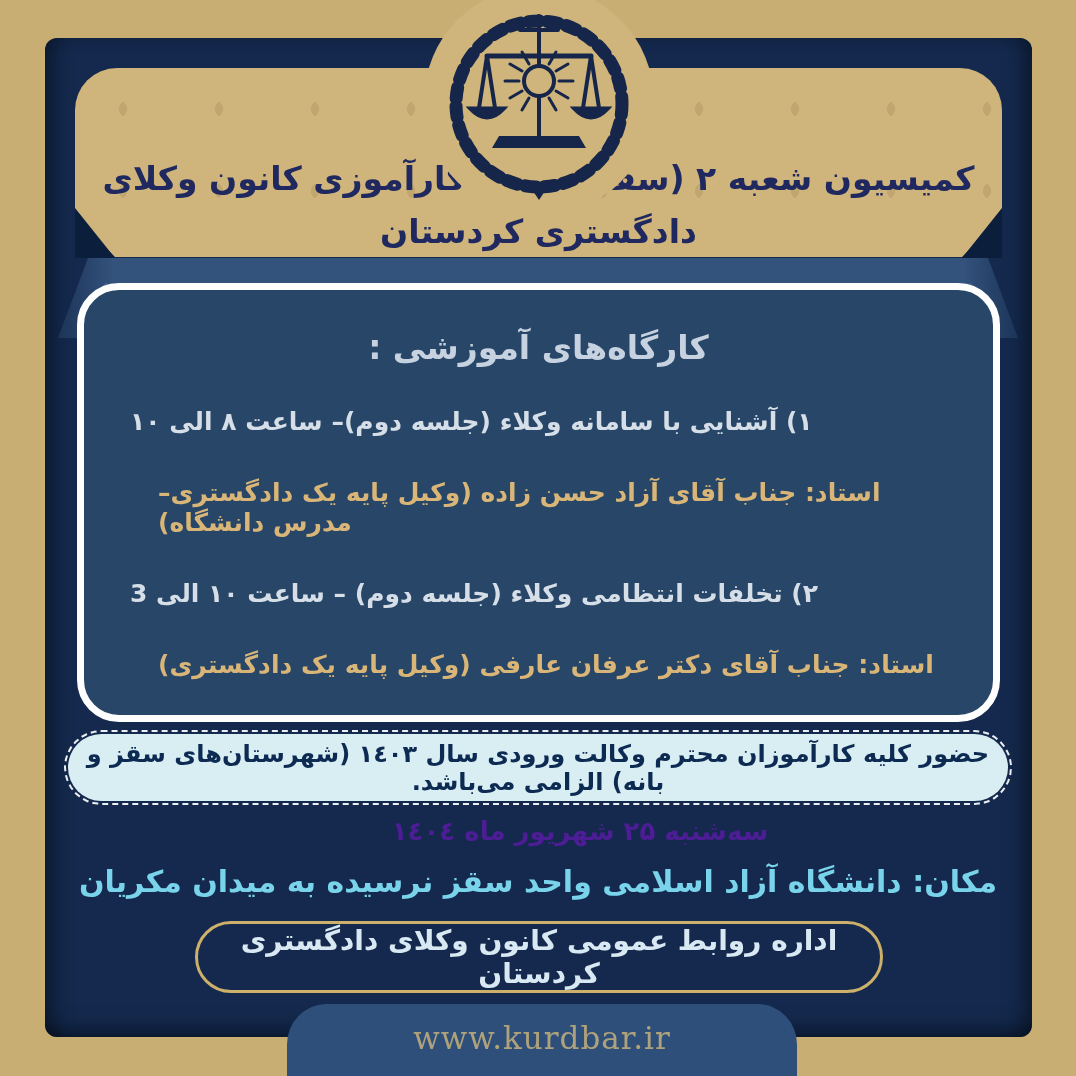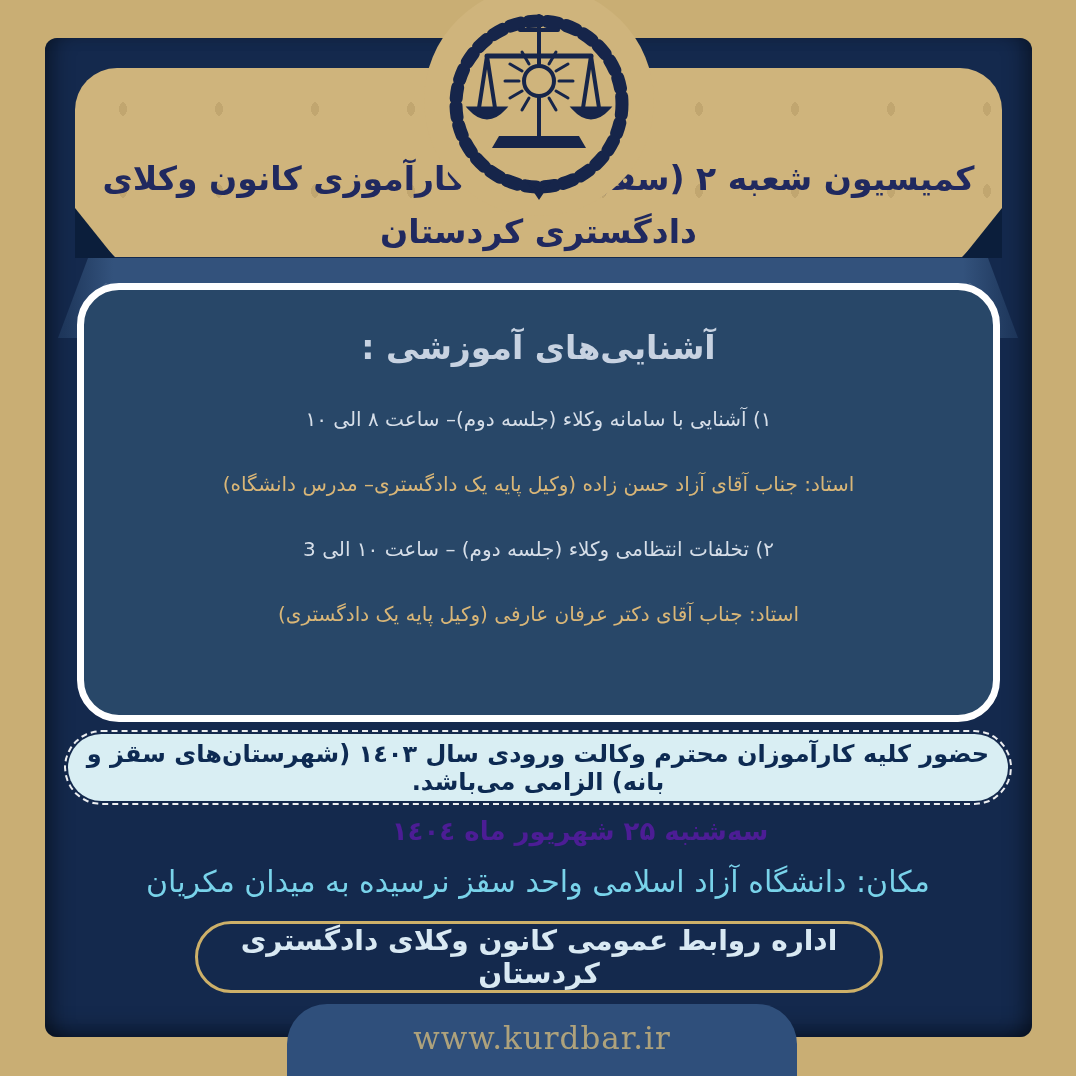--- a/index.html
+++ b/index.html
@@ -61,41 +61,41 @@
     position:absolute;left:77px;top:283px;width:923px;height:439px;
     background:#284768;border:7px solid #ffffff;border-radius:42px;
     box-sizing:border-box;
     padding:38px 46px 26px 46px;
     display:flex;flex-direction:column;
   }
   .wbox-title{
     text-align:center;color:#c7d2e1;font-weight:bold;font-size:33px;
     margin-bottom:40px;
   }
-  .witem{font-weight:normal;font-size:20px;text-align:center;margin-bottom:41px;line-height:1.2;}
+  .witem{font-weight:bold;font-size:25px;text-align:left;margin-bottom:41px;line-height:1.2;}
   .witem.light{color:#d6dee8;}
-  .witem.gold{color:#d9b677;}
+  .witem.gold{color:#d9b677;margin-left:28px;}
 
   
   .notice{
     position:absolute;left:68px;top:734px;width:940px;height:67px;
     background:#d9eef3;border-radius:34px;
     outline:2px dashed rgba(255,255,255,.92);outline-offset:2px;
     display:flex;align-items:center;justify-content:flex-start;
     box-sizing:border-box;
     color:#0d2a52;font-weight:bold;font-size:24px;text-align:center;
   }
 
   .date-line{
     position:absolute;left:0;width:100%;top:816px;
     text-align:center;color:#4c1d95;font-weight:bold;font-size:26px;padding-left:42px;
   }
   .loc-line{
     position:absolute;left:0;width:100%;top:864px;
-    text-align:center;color:#79d3ea;font-weight:normal;font-size:30px;
+    text-align:center;color:#79d3ea;font-weight:bold;font-size:30px;
   }
 
   
   .publisher{
     position:absolute;left:195px;top:921px;width:688px;height:72px;
     border:3px solid #cdb069;border-radius:38px;box-sizing:border-box;
     display:flex;align-items:center;justify-content:flex-start;
     color:#d9e9f3;font-weight:bold;font-size:28px;text-align:center;
   }
 
@@ -157,21 +157,21 @@
           <line x1="125" y1="78" x2="132" y2="66"></line>
           <line x1="132" y1="85" x2="144" y2="78"></line>
         </g>
         <circle cx="115" cy="95" r="15" fill="#cfb47c" stroke-width="4"></circle>
         <path d="M75 150 h80 l7 12 h-94 Z" fill="#16254a" stroke="none"></path>
       </g>
     </svg>
   </div>
 
   <div class="wbox">
-    <div class="wbox-title">آشنایی‌های آموزشی :</div>
+    <div class="wbox-title">کارگاه‌های آموزشی :</div>
     <div class="witem light">۱) آشنایی با سامانه وکلاء (جلسه دوم)– ساعت ۸ الی ۱۰</div>
     <div class="witem gold">استاد: جناب آقای آزاد حسن زاده (وکیل پایه یک دادگستری– مدرس دانشگاه)</div>
     <div class="witem light">۲) تخلفات انتظامی وکلاء (جلسه دوم) – ساعت ۱۰ الی 3</div>
     <div class="witem gold">استاد: جناب آقای دکتر عرفان عارفی (وکیل پایه یک دادگستری)</div>
   </div>
 
   <div class="notice">
     <span>حضور کلیه کارآموزان محترم وکالت ورودی سال ١٤٠٣ (شهرستان‌های سقز و بانه) الزامی می‌باشد.</span>
   </div>
 

